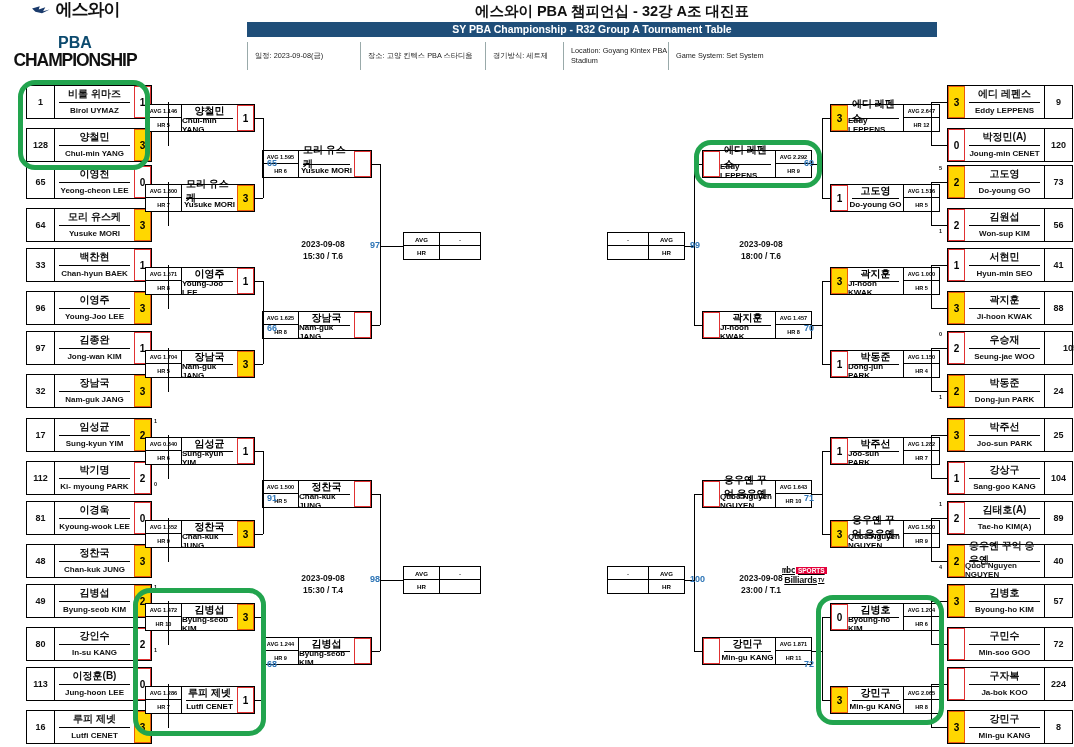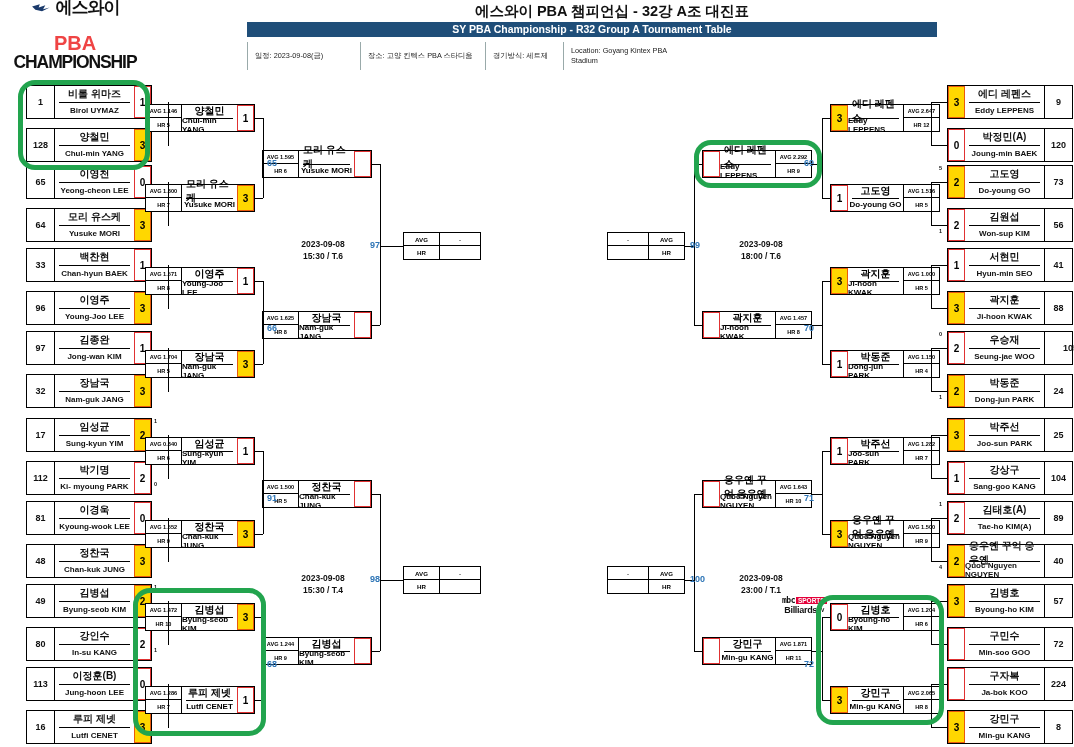--- a/index.html
+++ b/index.html
@@ -11,21 +11,21 @@
     overflow:hidden;
   }
 
   
   #logo-box { position:absolute; left:0; top:0; width:150px; height:70px;
      background:#fff; display:flex; flex-direction:column; align-items:center;
      justify-content:center; line-height:1; }
   #logo-row1 { display:flex; align-items:center; gap:3px; }
   #logo-bird { width:22px; height:11px; }
   #logo-sy { font-size:17px; font-weight:bold; letter-spacing:-1px; color:#111; }
-  #logo-pba { font-size:20px; font-weight:bold; color:#ef4444; letter-spacing:0px; margin-top:17px;}
+  #logo-pba { font-size:16px; font-weight:bold; color:#0c4a6e; letter-spacing:0px; margin-top:17px;}
   #logo-champ { font-size:17.5px; font-weight:bold; color:#111; letter-spacing:-1.1px; margin-top:1px;}
 
   #title-main { position:absolute; left:150px; top:2px; width:924px; height:20px;
      text-align:center; font-size:14.5px; font-weight:bold; color:#111; }
   #title-bar { position:absolute; left:247px; top:22px; width:690px; height:15px;
      background:#1F4E79; color:#fff; font-size:10.5px; font-weight:bold;
      text-align:center; line-height:15px; }
   #info-bar { position:absolute; left:247px; top:42px; width:826px; height:28px;
      display:flex; align-items:stretch; font-size:7.3px; color:#222; }
   .info-cell { display:flex; align-items:center; padding-left:7px; border-left:1px solid #9aa;
@@ -110,20 +110,21 @@
 </div>
 
 <div id="title-main">에스와이 PBA 챔피언십 - 32강 A조 대진표</div>
 <div id="title-bar">SY PBA Championship - R32 Group A Tournament Table</div>
 
 <div id="info-bar">
   <div class="info-cell" style="width:113px">일정: 2023-09-08(금)</div>
   <div class="info-cell" style="width:125px">장소: 고양 킨텍스 PBA 스타디움</div>
   <div class="info-cell" style="width:78px">경기방식: 세트제</div>
   <div class="info-cell" style="width:105px">Location: Goyang Kintex PBA Stadium</div>
+  <div class="info-cell" style="width:160px">Game System: Set System</div>
 </div>
 
 <div id="bracket">
     <div class="pbox" style="left:26px;top:85px;width:126px;">
       <div class="seedcell">1</div>
       <div class="namecell">
         <div class="kname">비롤 위마즈</div>
         <div class="ename">Birol UYMAZ</div>
       </div>
       <div class="scorecell sc-lose">1</div>
@@ -487,21 +488,21 @@
       <div class="namecell">
         <div class="kname">에디 레펜스</div>
         <div class="ename">Eddy LEPPENS</div>
       </div>
       <div class="seedcell" style="border-right: none; border-left: 1px solid rgb(0, 0, 0);">9</div>
     </div>
     <div class="pbox" style="left:947px;top:128px;width:126px;">
       <div class="scorecell sc-lose">0</div>
       <div class="namecell">
         <div class="kname">박정민(A)</div>
-        <div class="ename">Joung-min BAEK</div>
+        <div class="ename">Joung-min CENET</div>
       </div>
       <div class="seedcell" style="border-right: none; border-left: 1px solid rgb(0, 0, 0);">120</div>
     </div>
     <div class="pbox" style="left:947px;top:165px;width:126px;">
       <div class="scorecell sc-win">2</div>
       <div class="namecell">
         <div class="kname">고도영</div>
         <div class="ename">Do-young GO</div>
       </div>
       <div class="seedcell" style="border-right: none; border-left: 1px solid rgb(0, 0, 0);">73</div>
@@ -839,21 +840,21 @@
     <div class="mnum" style="left:690px;top:240px;">99</div>
     <div class="mnum" style="left:690px;top:574px;">100</div>
     <div class="sched" style="left:716px;top:238px;width:90px;">
       <div>2023-09-08</div>
       <div>18:00 / T.6</div>
     </div>
     <div class="sched" style="left:716px;top:572px;width:90px;">
       <div>2023-09-08</div>
       <div>23:00 / T.1</div>
     </div>
-    <div class="mbc" style="left:782px;top:596px;">
+    <div class="mbc" style="left:782px;top:566px;text-decoration:underline;">
       <div class="mbc-row">
         <span class="mbc-m">mbc</span>
         <span class="mbc-s">SPORTS</span>
       </div>
       <div class="mbc-row">
         <span class="mbc-b">Billiards</span>
         <span class="mbc-tv">TV</span>
       </div>
     </div>
     <div class="ring" style="left:18px;top:80px;width:132px;height:90px;"></div>

